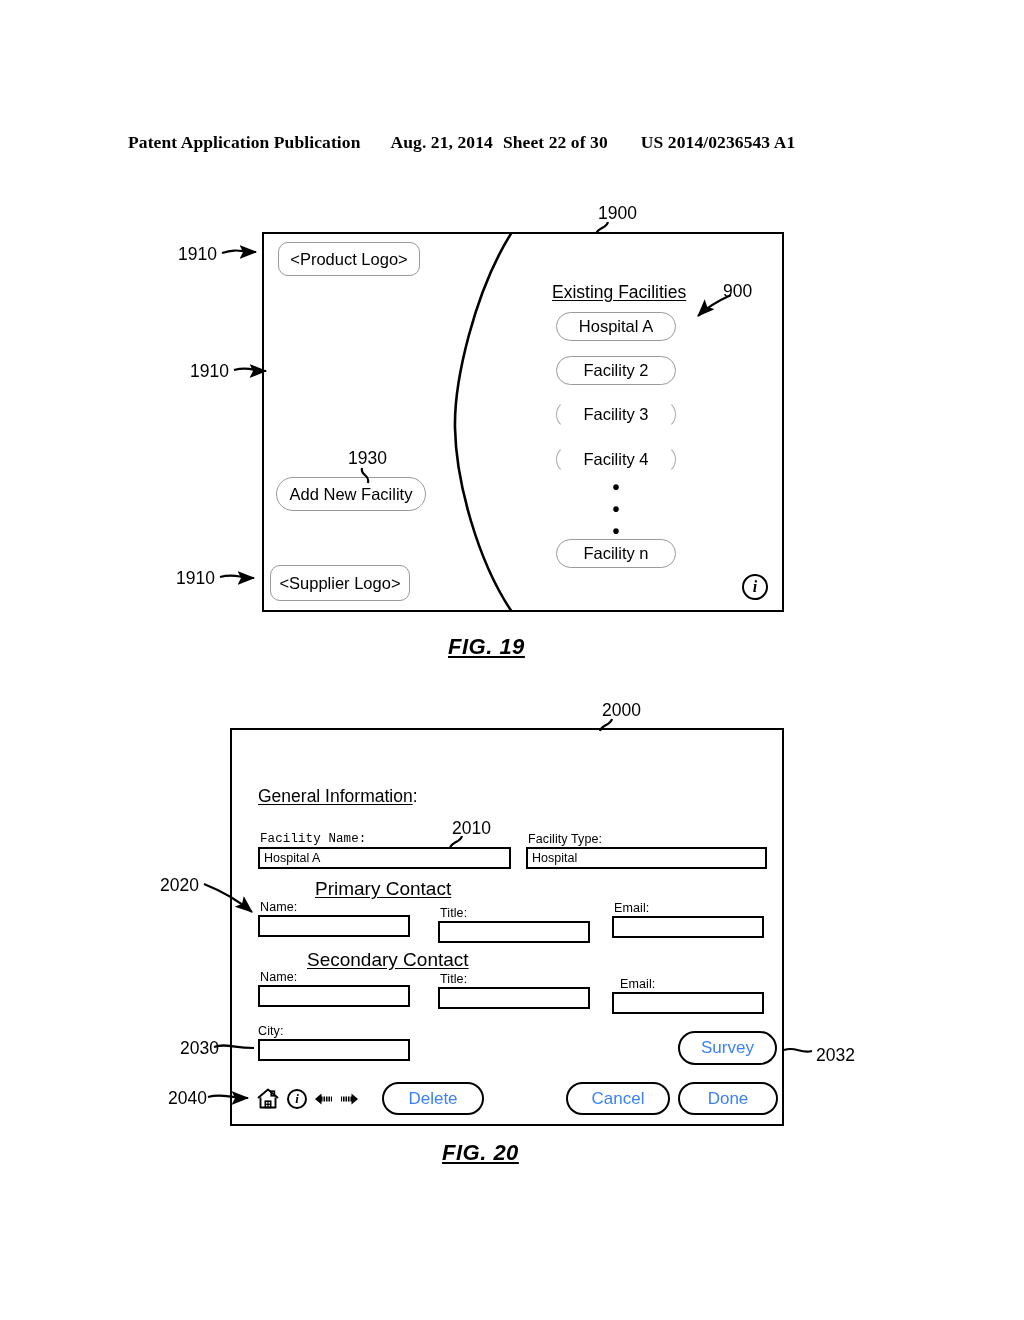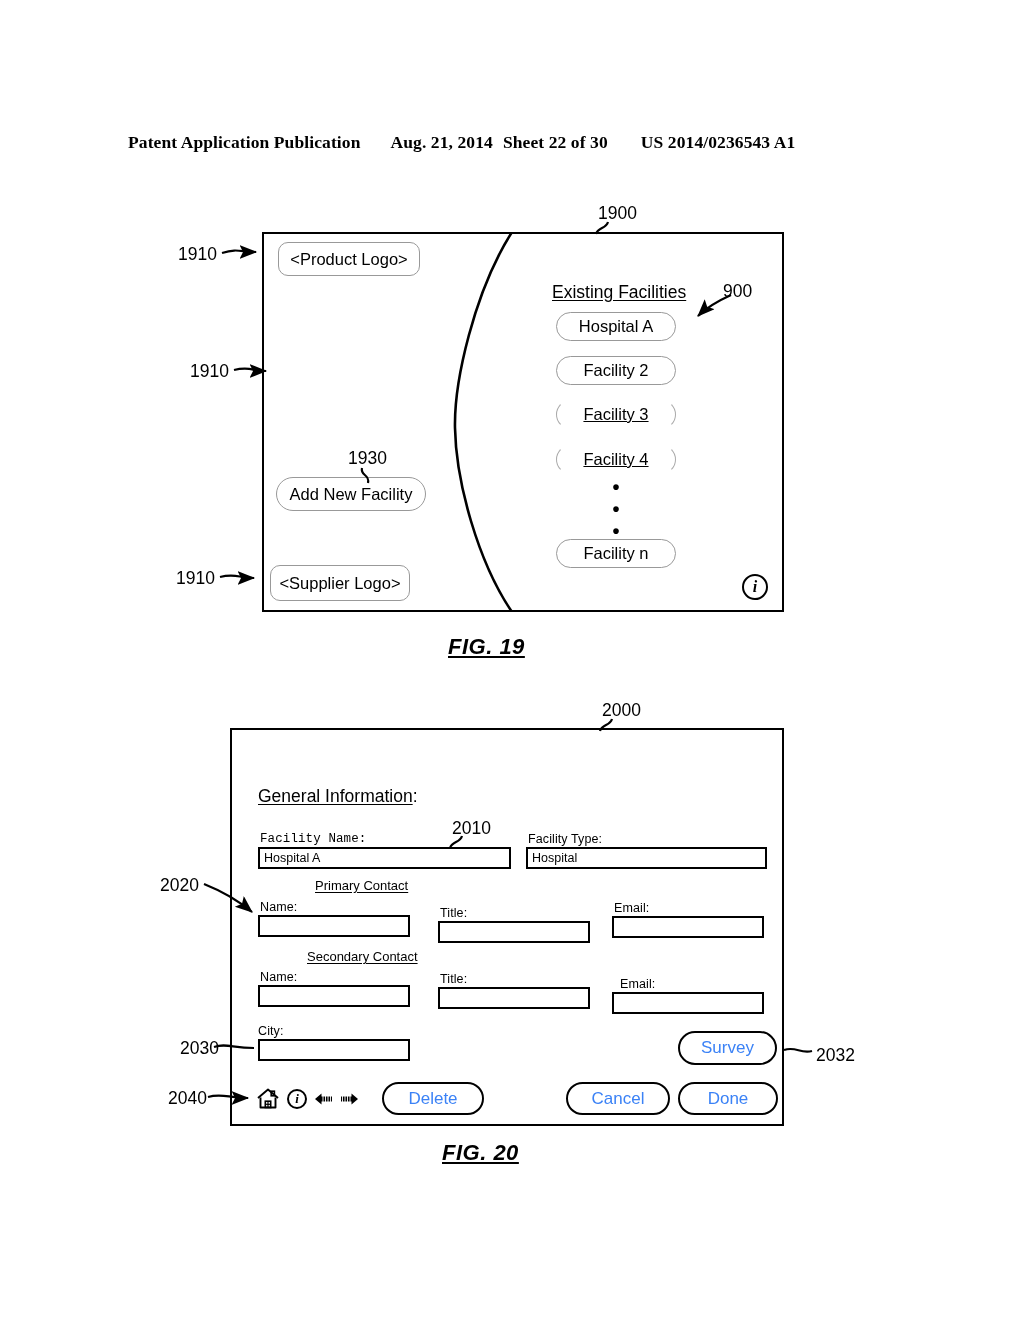--- a/index.html
+++ b/index.html
@@ -88,21 +88,20 @@
     text-align: center;
   }
   .pill.round { border-radius: 999px; }
 
   
   .pill.partial {
     border-top-color: transparent;
     border-bottom-color: transparent;
     border-left-color: #aaa;
     border-right-color: #aaa;
-    text-decoration: underline;
   }
 
   #f19-product-logo   { left: 14px;  top: 8px;   width: 142px; height: 34px; font-size: 16.5px; }
   #f19-product-graphic{ left: 18px;  top: 94px;  width: 138px; height: 92px; font-size: 14px;  border-radius: 12px; }
   #f19-add-new        { left: 12px;  top: 243px; width: 150px; height: 34px; font-size: 16.5px; border-radius: 999px; }
   #f19-supplier-logo  { left: 6px;   top: 331px; width: 140px; height: 36px; font-size: 16.5px; border-radius: 10px; }
 
   #f19-existing-title {
     position: absolute;
     left: 288px;
@@ -169,21 +168,21 @@
   #f20-general-title .u { text-decoration: underline; text-underline-offset: 2px; }
 
   .field-label {
     position: absolute;
     font-size: 12.5px;
     white-space: nowrap;
     letter-spacing: 0.1px;
   }
   .section-label {
     position: absolute;
-    font-size: 13px;
+    font-size: 19px;
     text-decoration: underline;
     text-underline-offset: 2px;
     white-space: nowrap;
   }
   .text-input {
     position: absolute;
     box-sizing: border-box;
     border: 2px solid #000;
     background: #fff;
     font-family: "Liberation Sans", sans-serif;

